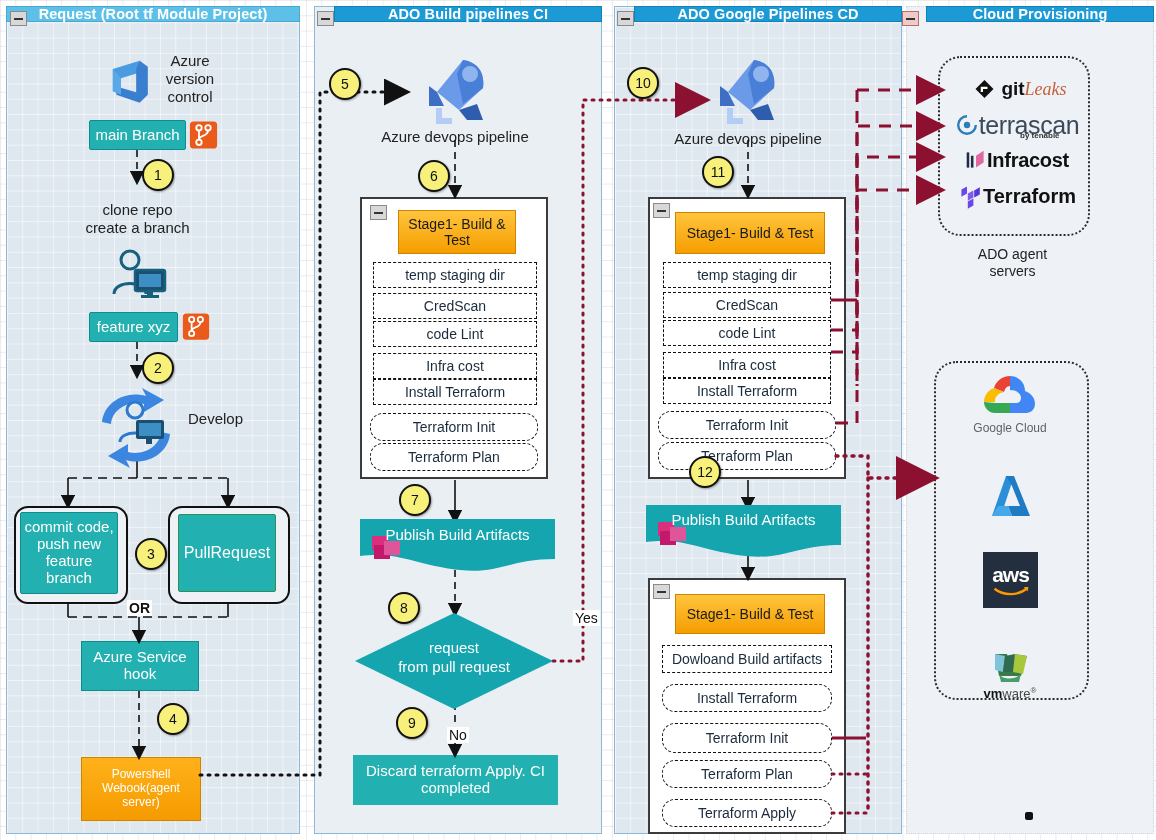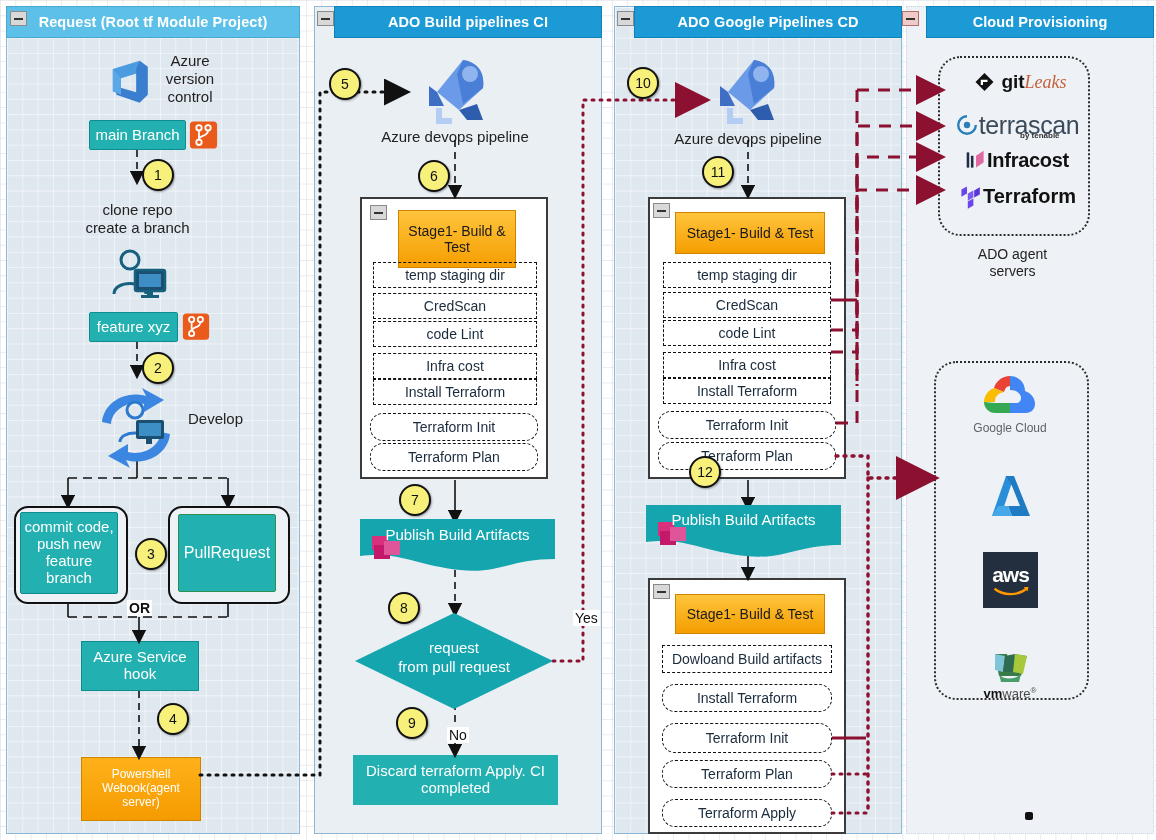--- a/index.html
+++ b/index.html
@@ -22,21 +22,21 @@
     position:absolute;left:0;right:0;top:0;bottom:0;
     background:#dfe7ef;
     border:1px solid #8fb7d6;
     background-image:
       linear-gradient(to right, rgba(255,255,255,.55) 1px, transparent 1px),
       linear-gradient(to bottom, rgba(255,255,255,.55) 1px, transparent 1px);
     background-size:15.3px 15.3px;
   }
   .lane-body.pale{background:#eaeff4;}
   .lane-hdr{
-    position:absolute;left:0;top:0;height:32px;
+    position:absolute;left:0;top:0;height:16px;
     background:#1b9ad6;
     border:1px solid #0f82ba;
     color:#fff;font-weight:bold;font-size:14.5px;
     display:flex;align-items:center;justify-content:center;
     letter-spacing:.1px;
     box-sizing:border-box;
     z-index:6;
   }
   .lane-hdr.lane1{background:#5dc0e8;border-color:#4aa8d0;}
   .collapse{
@@ -267,21 +267,21 @@
     <circle cx="51" cy="22" r="8" fill="#8fb4ee"></circle>
     <path d="M18,40 L10,34 L10,54 L25,54 Z" fill="#3f6fc4"></path>
     <path d="M40,58 L48,68 L64,68 L58,52 Z" fill="#2f5dae"></path>
     <path d="M17,56 L17,72 L33,72 L33,66 L23,66 L23,56 Z" fill="#b4cdf4"></path>
   </svg>
   <div class="label" style="left:370px;top:128px;width:170px;">Azure devops pipeline</div>
   <div class="circnum" style="left:418px;top:160px;">6</div>
 
   <div class="stagebox" style="left:360px;top:197px;width:188px;height:282px;"></div>
   <div class="collapse" style="left:370px;top:205px;"></div>
-  <div class="orangebox" style="left:398px;top:210px;width:118px;height:58px;flex-direction:column;">
+  <div class="orangebox" style="left:398px;top:210px;width:118px;height:44px;flex-direction:column;">
     <span>Stage1- Build &amp;</span>
     <span>Test</span>
   </div>
 
   <div class="step" style="left:373px;top:262px;width:164px;height:26px;">temp staging dir</div>
   <div class="step" style="left:373px;top:293px;width:164px;height:26px;">CredScan</div>
   <div class="step" style="left:373px;top:321px;width:164px;height:26px;">code Lint</div>
   <div class="step" style="left:373px;top:353px;width:164px;height:26px;">Infra cost</div>
   <div class="step" style="left:373px;top:379px;width:164px;height:26px;">Install Terraform</div>
   <div class="step round" style="left:370px;top:413px;width:168px;height:28px;">Terraform Init</div>
@@ -360,21 +360,21 @@
   <div class="orangebox" style="left:675px;top:594px;width:150px;height:40px;">Stage1- Build &amp; Test</div>
 
   <div class="step" style="left:662px;top:645px;width:170px;height:28px;">Dowloand Build artifacts</div>
   <div class="step round" style="left:662px;top:684px;width:170px;height:28px;">Install Terraform</div>
   <div class="step round" style="left:662px;top:723px;width:170px;height:30px;">Terraform Init</div>
   <div class="step round" style="left:662px;top:760px;width:170px;height:28px;">Terraform Plan</div>
   <div class="step round" style="left:662px;top:799px;width:170px;height:28px;">Terraform Apply</div>
 
   <div class="dotgrp" style="left:938px;top:56px;width:152px;height:180px;"></div>
 
-  <div class="logorow" style="left:960px;top:64px;width:118px;height:36px;">
+  <div class="logorow" style="left:960px;top:71px;width:118px;height:36px;">
     <svg viewBox="0 0 40 30" style="width:30px;height:26px;">
       <path d="M6,15 L18,3 L30,15 L18,27 Z" fill="#111"></path>
       <path d="M13,12 L22,12 L22,15 L16,15 L16,19 L13,19 Z" fill="#fff"></path>
     </svg>
     <span style="font-size:19px;font-weight:bold;color:#111;">git</span>
     <span style="font-size:18px;color:#c5603a;font-family:'Liberation Serif',serif;font-style:italic;">Leaks</span>
   </div>
 
   <div class="logorow" style="left:952px;top:108px;width:130px;height:34px;">
     <svg viewBox="0 0 30 30" style="width:24px;height:24px;">

